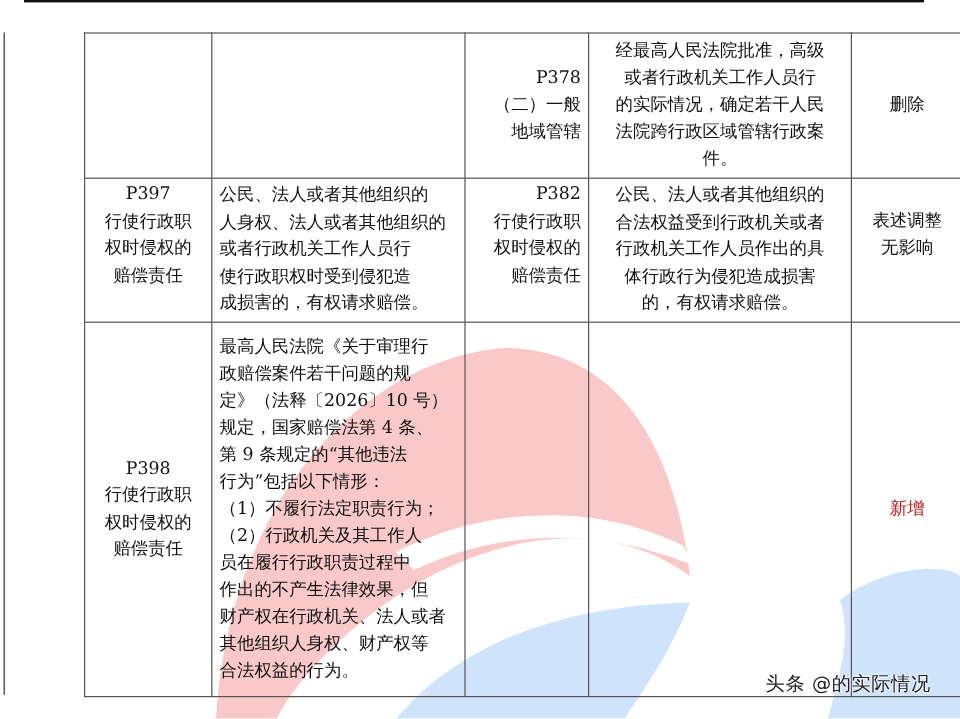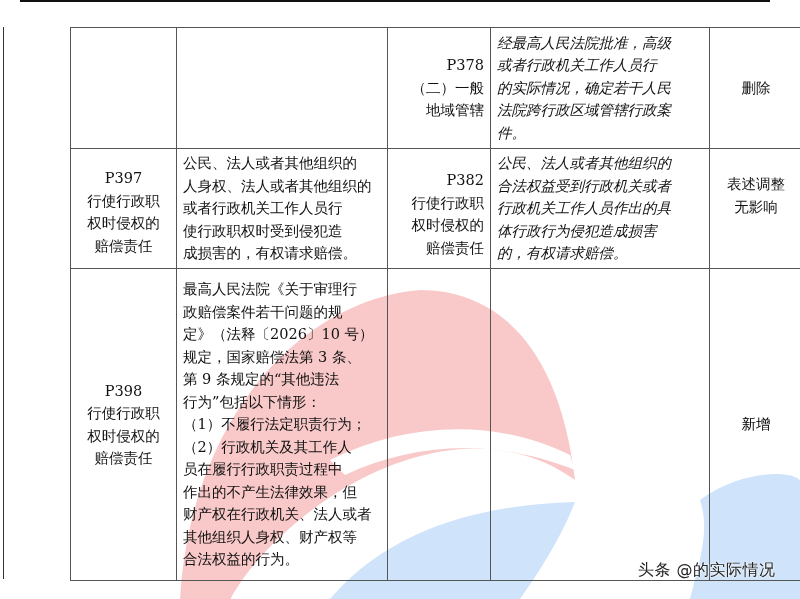--- a/index.html
+++ b/index.html
@@ -8,24 +8,24 @@
   .top-rule { position:absolute; left:20px; top:0; width:750px; height:2px; background:#111; }
   .left-line { position:absolute; left:3px; top:27px; width:1px; height:552px; background:#333; }
   .watermark { position:absolute; left:0; top:0; width:800px; height:599px; pointer-events:none; z-index:0; }
   table.cmp { position:absolute; left:70px; top:27px; border-collapse:collapse; z-index:1;
               table-layout:fixed; width:728px; }
   table.cmp td { border:1px solid #555; vertical-align:middle; padding:0 6px;
                  font-size:14.5px; line-height:22.5px; }
   td.c1 { width:93px; text-align:center; }
   td.c2 { width:198px; text-align:left; }
   td.c3 { width:90px; text-align:right; }
-  td.c4 { width:206px; text-align:left;font-style:italic; }
+  td.c4 { width:206px; text-align:center; }
   td.c5 { width:80px; text-align:center; }
   td .ln { display:block; white-space:nowrap; }
-  .red { color:#000000; }
+  .red { color:#b91c1c; }
   .credit { position:absolute; left:638px; top:560px; font-family:"DejaVu Sans","Liberation Sans",sans-serif;
             font-size:16px; color:#222; z-index:2; text-shadow:0 0 2px #fff, 0 0 2px #fff; letter-spacing:0.5px; }
 </style>
 </head>
 <body>
 
 <div class="top-rule"></div>
 <div class="left-line"></div>
 
 <svg class="watermark" viewBox="0 0 800 599">
@@ -51,34 +51,34 @@
       <span class="ln">或者行政机关工作人员行</span>
       <span class="ln">的实际情况，确定若干人民</span>
       <span class="ln">法院跨行政区域管辖行政案</span>
       <span class="ln">件。</span>
     </td>
     <td class="c5">
       <span>删除</span>
     </td>
   </tr>
   <tr style="height:120px;">
-    <td class="c1" style="vertical-align:top;padding-top:18px;margin-top:12px;">
+    <td class="c1" style="vertical-align:top;padding-top:2px;margin-top:12px;">
       <span class="ln">P397</span>
       <span class="ln">行使行政职</span>
       <span class="ln">权时侵权的</span>
       <span class="ln">赔偿责任</span>
     </td>
     <td class="c2">
       <span class="ln">公民、法人或者其他组织的</span>
       <span class="ln">人身权、法人或者其他组织的</span>
       <span class="ln">或者行政机关工作人员行</span>
       <span class="ln">使行政职权时受到侵犯造</span>
       <span class="ln">成损害的，有权请求赔偿。</span>
     </td>
-    <td class="c3" style="vertical-align:top;padding-top:20px;">
+    <td class="c3" style="vertical-align:top;padding-top:2px;">
       <span class="ln">P382</span>
       <span class="ln">行使行政职</span>
       <span class="ln">权时侵权的</span>
       <span class="ln">赔偿责任</span>
     </td>
     <td class="c4">
       <span class="ln">公民、法人或者其他组织的</span>
       <span class="ln">合法权益受到行政机关或者</span>
       <span class="ln">行政机关工作人员作出的具</span>
       <span class="ln">体行政行为侵犯造成损害</span>
@@ -93,21 +93,21 @@
     <td class="c1">
       <span class="ln">P398</span>
       <span class="ln">行使行政职</span>
       <span class="ln">权时侵权的</span>
       <span class="ln">赔偿责任</span>
     </td>
     <td class="c2">
       <span class="ln">最高人民法院《关于审理行</span>
       <span class="ln">政赔偿案件若干问题的规</span>
       <span class="ln">定》（法释〔2026〕10 号）</span>
-      <span class="ln">规定，国家赔偿法第 3 条、</span>
+      <span class="ln">规定，国家赔偿法第 4 条、</span>
       <span class="ln">第 9 条规定的“其他违法</span>
       <span class="ln">行为”包括以下情形：</span>
       <span class="ln">（1）不履行法定职责行为；</span>
       <span class="ln">（2）行政机关及其工作人</span>
       <span class="ln">员在履行行政职责过程中</span>
       <span class="ln">作出的不产生法律效果，但</span>
       <span class="ln">财产权在行政机关、法人或者</span>
       <span class="ln">其他组织人身权、财产权等</span>
       <span class="ln">合法权益的行为。</span>
     </td>

